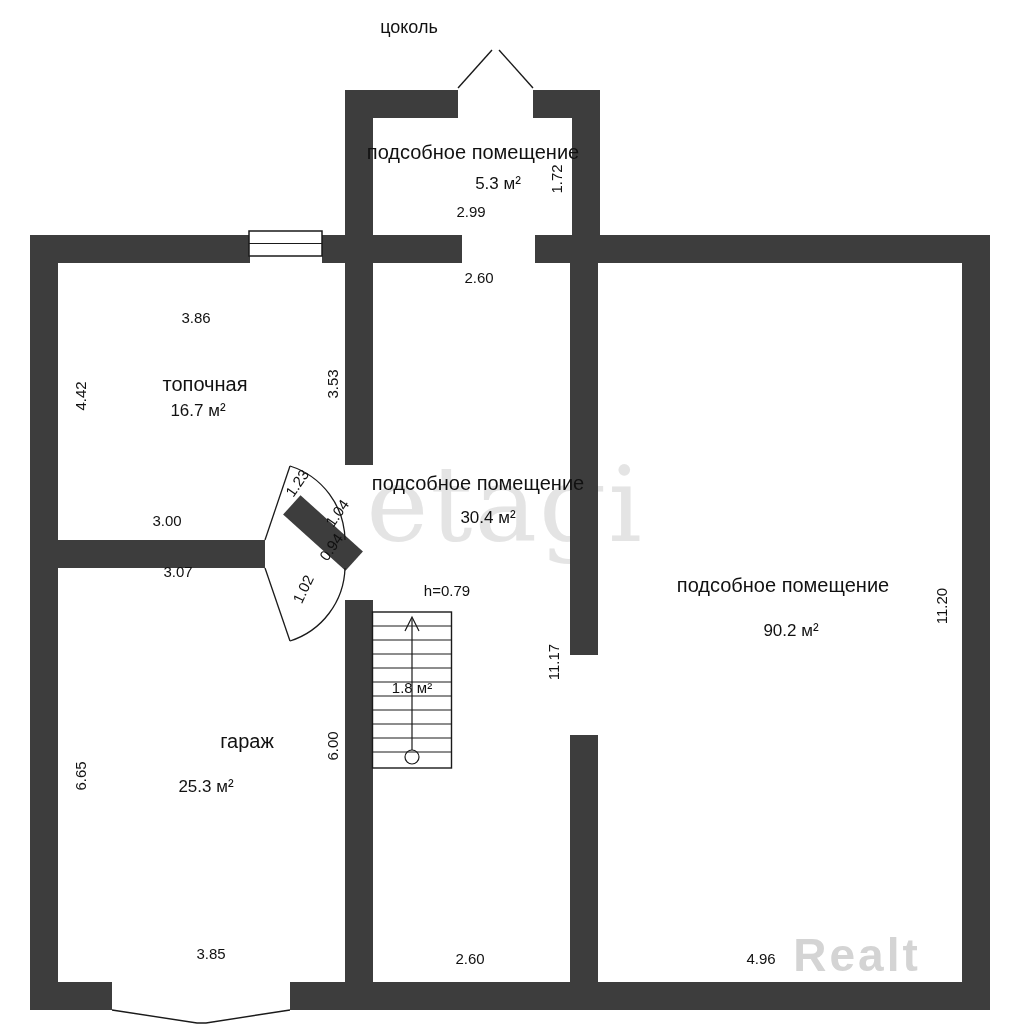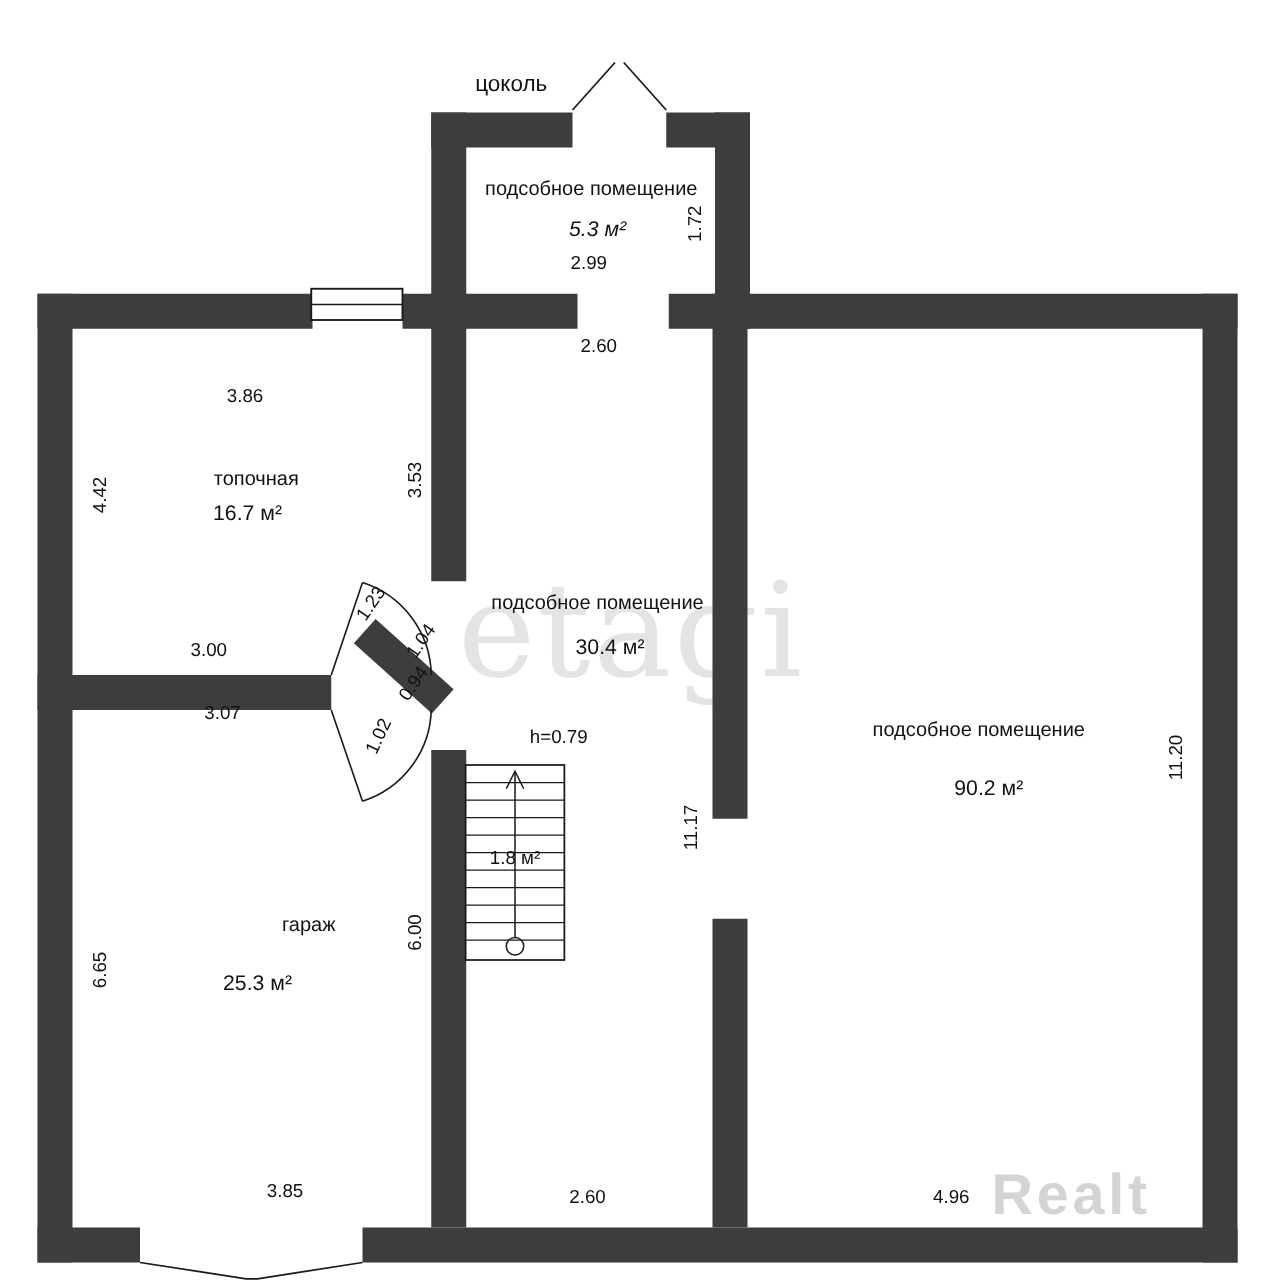--- a/index.html
+++ b/index.html
@@ -5,26 +5,26 @@
   html,body{margin:0;padding:0;background:#fff;}
   #plan{
     position:relative;width:1024px;height:1024px;background:#ffffff;
     font-family:"Liberation Sans", sans-serif;color:#111;overflow:hidden;
   }
   .wall{position:absolute;background:#3d3d3d;z-index:2;}
   .lbl{
     position:absolute;transform:translate(-50%,-50%);
     font-size:15px;color:#111;white-space:nowrap;z-index:5;
   }
-  .room-name{font-size:16px;}
+  .room-name{font-size:20px;}
   .room-area{font-size:17px;}
   .rot{transform:translate(-50%,-50%) rotate(-90deg);}
   .diag{transform:translate(-50%,-50%) rotate(-55deg);}
   .diag65{transform:translate(-50%,-50%) rotate(-65deg);}
-  .title{font-size:18px;margin-top:40px;}
+  .title{font-size:18px;}
   #wm-center{
     position:absolute;left:505px;top:505px;transform:translate(-50%,-50%);
     font-family:"DejaVu Serif", serif;font-size:105px;color:#cfcfcf;opacity:.55;
     z-index:1;letter-spacing:2px;
   }
   #wm-corner{
     position:absolute;left:857px;top:955px;transform:translate(-50%,-50%);
     font-size:46px;font-weight:bold;color:#d4d4d4;z-index:6;letter-spacing:3px;
   }
   svg#symbols{position:absolute;left:0;top:0;z-index:4;}
@@ -98,21 +98,21 @@
       <line x1="372.5" y1="724" x2="451.5" y2="724" stroke-width="1"></line>
       <line x1="372.5" y1="738" x2="451.5" y2="738" stroke-width="1"></line>
       <line x1="372.5" y1="752" x2="451.5" y2="752" stroke-width="1"></line>
       <line x1="412" y1="618" x2="412" y2="750" stroke-width="1.2"></line>
       <path d="M 405 631 L 412 617 L 419 631" stroke-width="1.2"></path>
       <circle cx="412" cy="757" r="7" stroke-width="1.2"></circle>
     </g>
   </svg>
 
   <div class="lbl room-name" style="left:473px;top:152px;">подсобное помещение</div>
-  <div class="lbl room-area" style="left:478px;top:184px;font-style:italic;">5.3 м²</div>
+  <div class="lbl room-area" style="left:498px;top:184px;">5.3 м²</div>
 
   <div class="lbl room-name" style="left:205px;top:384px;">топочная</div>
   <div class="lbl room-area" style="left:198px;top:411px;">16.7 м²</div>
 
   <div class="lbl room-name" style="left:478px;top:483px;">подсобное помещение</div>
   <div class="lbl room-area" style="left:488px;top:518px;">30.4 м²</div>
 
   <div class="lbl room-name" style="left:783px;top:585px;">подсобное помещение</div>
   <div class="lbl room-area" style="left:791px;top:631px;">90.2 м²</div>
 
@@ -130,21 +130,21 @@
   <div class="lbl rot" style="left:332px;top:384px;">3.53</div>
   <div class="lbl" style="left:167px;top:520px;">3.00</div>
 
   <div class="lbl" style="left:479px;top:277px;">2.60</div>
   <div class="lbl rot" style="left:553px;top:662px;">11.17</div>
   <div class="lbl" style="left:470px;top:958px;">2.60</div>
 
   <div class="lbl" style="left:178px;top:571px;">3.07</div>
   <div class="lbl rot" style="left:80px;top:776px;">6.65</div>
   <div class="lbl rot" style="left:332px;top:746px;">6.00</div>
-  <div class="lbl" style="left:211px;top:953px;margin-left:17px;">3.85</div>
+  <div class="lbl" style="left:211px;top:953px;">3.85</div>
 
   <div class="lbl" style="left:761px;top:958px;">4.96</div>
   <div class="lbl rot" style="left:941px;top:606px;">11.20</div>
 
   <div class="lbl diag" style="left:297px;top:483px;">1.23</div>
   <div class="lbl diag" style="left:337px;top:513px;">1.04</div>
   <div class="lbl diag" style="left:331px;top:547px;">0.94</div>
   <div class="lbl diag65" style="left:303px;top:589px;">1.02</div>
 
   <div id="wm-corner">Realt</div>

